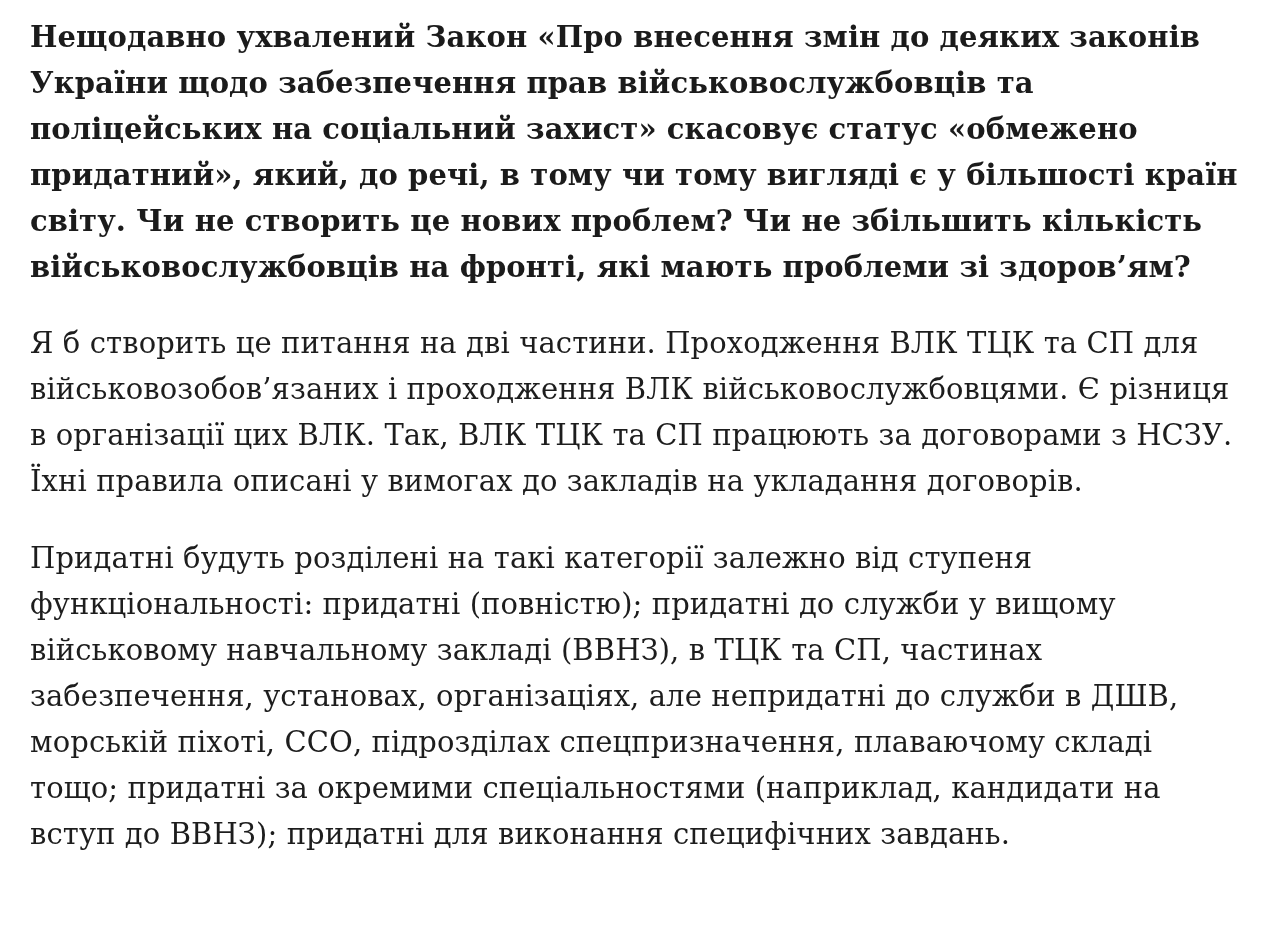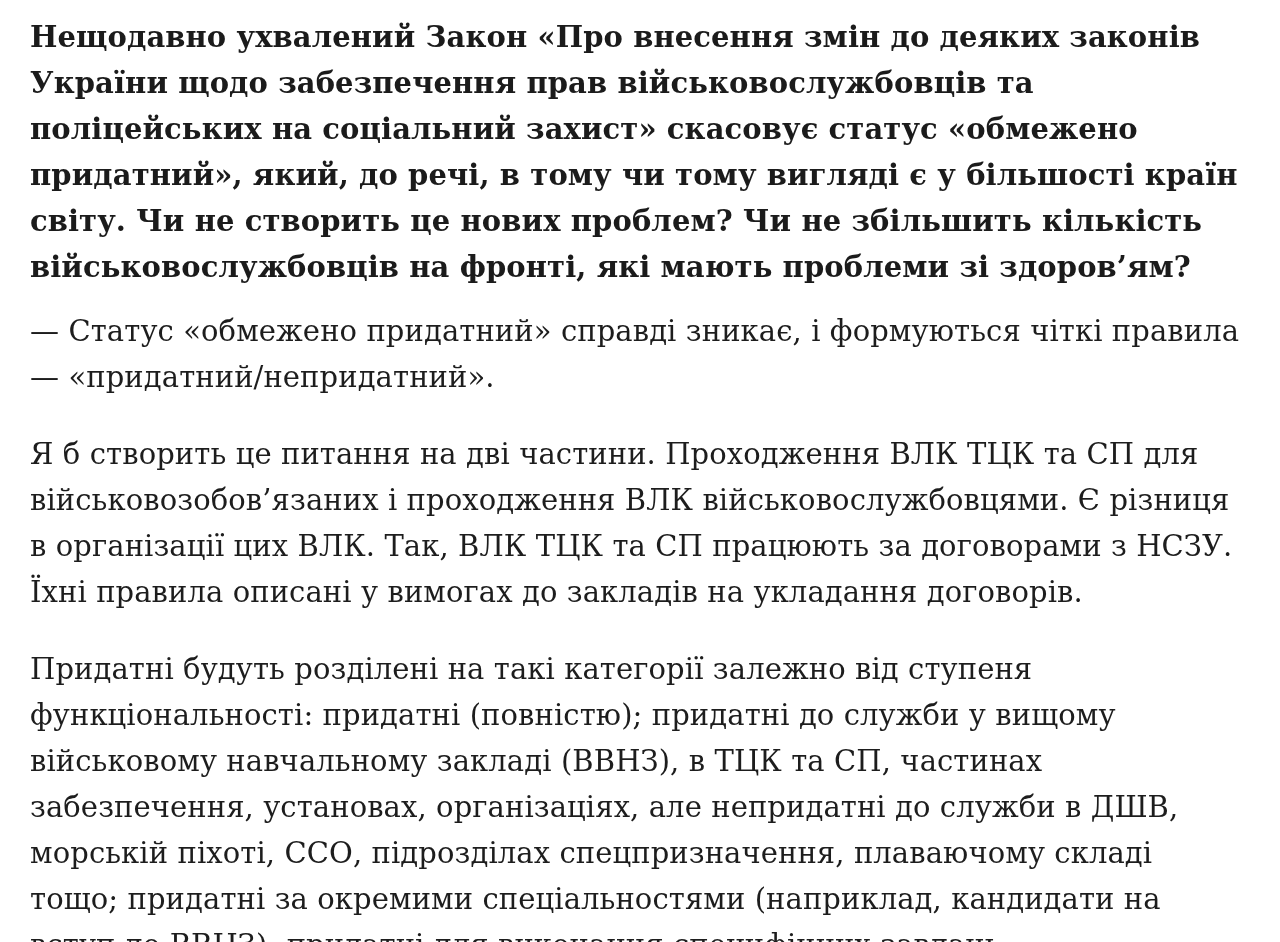--- a/index.html
+++ b/index.html
@@ -20,31 +20,30 @@
   .article p {
     margin: 0 0 31px 0;
     font-size: 29px;
     line-height: 46px;
     letter-spacing: 0.1px;
     text-rendering: optimizeLegibility;
   }
   .article p.question {
     font-weight: 700;
     color: #1b1b1b;
-    margin-bottom: 18px;
+    margin-bottom: 30px;
   }
   .article p.answer {
     font-weight: 400;
     color: #1d1d1d;
   }
 </style>
 </head>
 <body>
 
 <article class="article">
   <p class="question">Нещодавно ухвалений Закон «Про внесення змін до деяких законів України щодо забезпечення прав військовослужбовців та поліцейських на соціальний захист» скасовує статус «обмежено придатний», який, до речі, в тому чи тому вигляді є у більшості країн світу. Чи не створить це нових проблем? Чи не збільшить кількість військовослужбовців на фронті, які мають проблеми зі здоров’ям?</p>
 
-  <p class="answer">— Статус «обмежено придатний» справді зникає, і формуються чіткі правила — «придатний/непридатний».</p>
 
   <p class="answer">Я б створить це питання на дві частини. Проходження ВЛК ТЦК та СП для військовозобов’язаних і проходження ВЛК військовослужбовцями. Є різниця в організації цих ВЛК. Так, ВЛК ТЦК та СП працюють за договорами з НСЗУ. Їхні правила описані у вимогах до закладів на укладання договорів.</p>
 
   <p class="answer">Придатні будуть розділені на такі категорії залежно від ступеня функціональності: придатні (повністю); придатні до служби у вищому військовому навчальному закладі (ВВНЗ), в ТЦК та СП, частинах забезпечення, установах, організаціях, але непридатні до служби в ДШВ, морській піхоті, ССО, підрозділах спецпризначення, плаваючому складі тощо; придатні за окремими спеціальностями (наприклад, кандидати на вступ до ВВНЗ); придатні для виконання специфічних завдань.</p>
 </article>
 
 </body></html>

